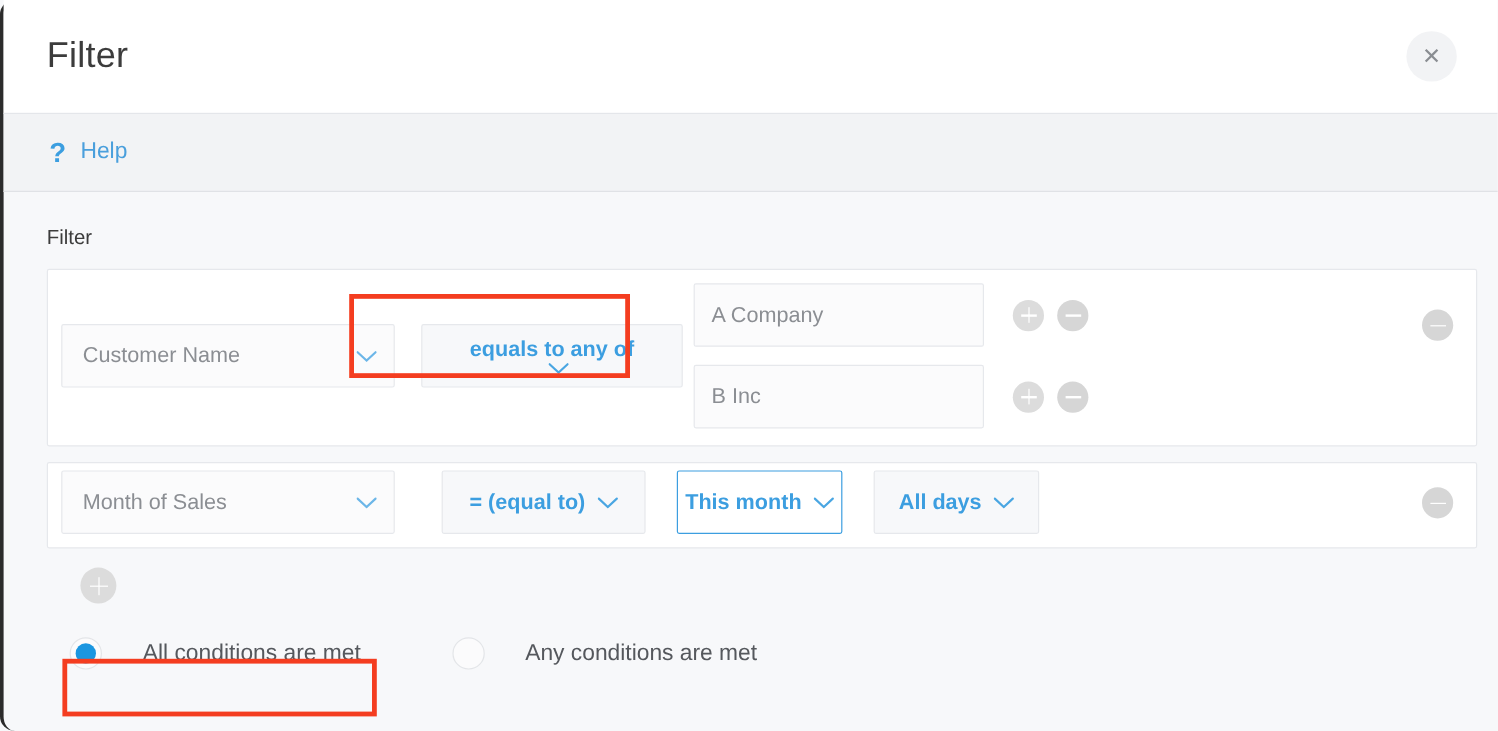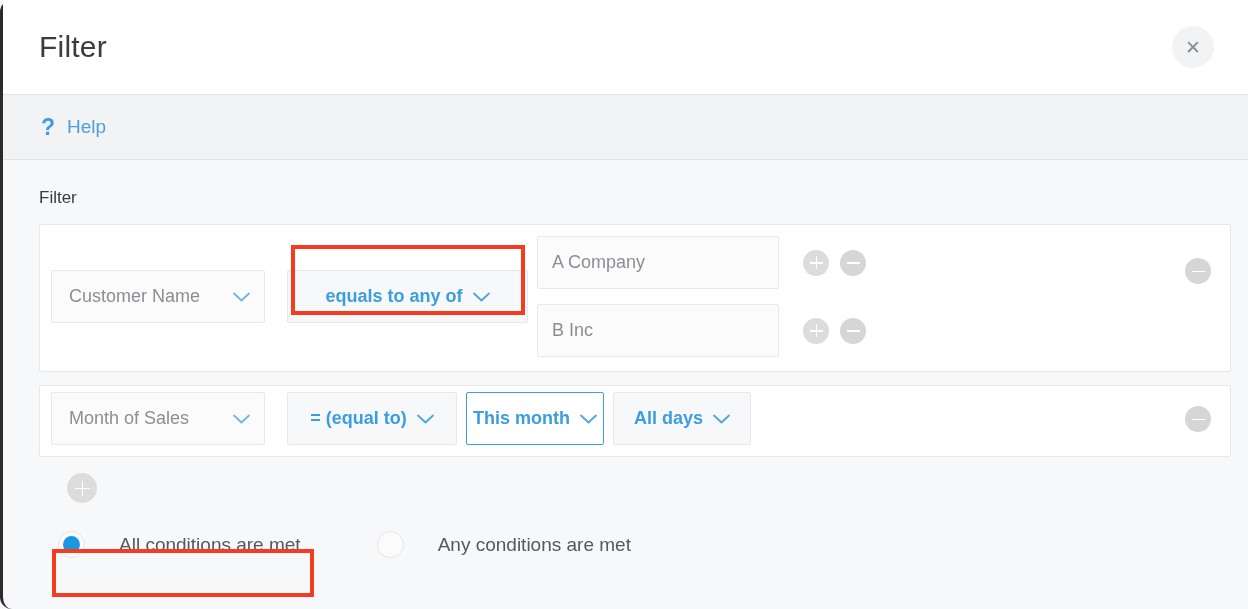--- a/index.html
+++ b/index.html
@@ -104,20 +104,21 @@
   }
 
   .row-line {
     display: flex;
     align-items: center;
     padding: 11px 0 0 11px;
   }
   .row-line.second {
     padding-top: 6px;
     padding-bottom: 11px;
+    gap: 17px;
   }
 
   
   .ctl {
     height: 53px;
     box-sizing: border-box;
     display: flex;
     align-items: center;
     border-radius: 2px;
     font-size: 18px;
@@ -153,22 +154,22 @@
   .chev {
     margin-left: 10px;
     display: inline-block;
     width: 17px;
     height: 10px;
     flex: none;
   }
   .chev svg { display: block; }
 
   
-  .w-field    { width: 214px; }
-  .w-op-any   { width: 241px; }
+  .w-field    { width: 278px; }
+  .w-op-any   { width: 218px; flex-direction: column; }
   .w-op-eq    { width: 170px; }
   .w-month    { width: 138px; }
   .w-days     { width: 138px; }
   .w-value    { width: 242px; }
 
   .gap-s { margin-left: 9px; }
   .gap-m { margin-left: 22px; }
 
   
   .circ {

